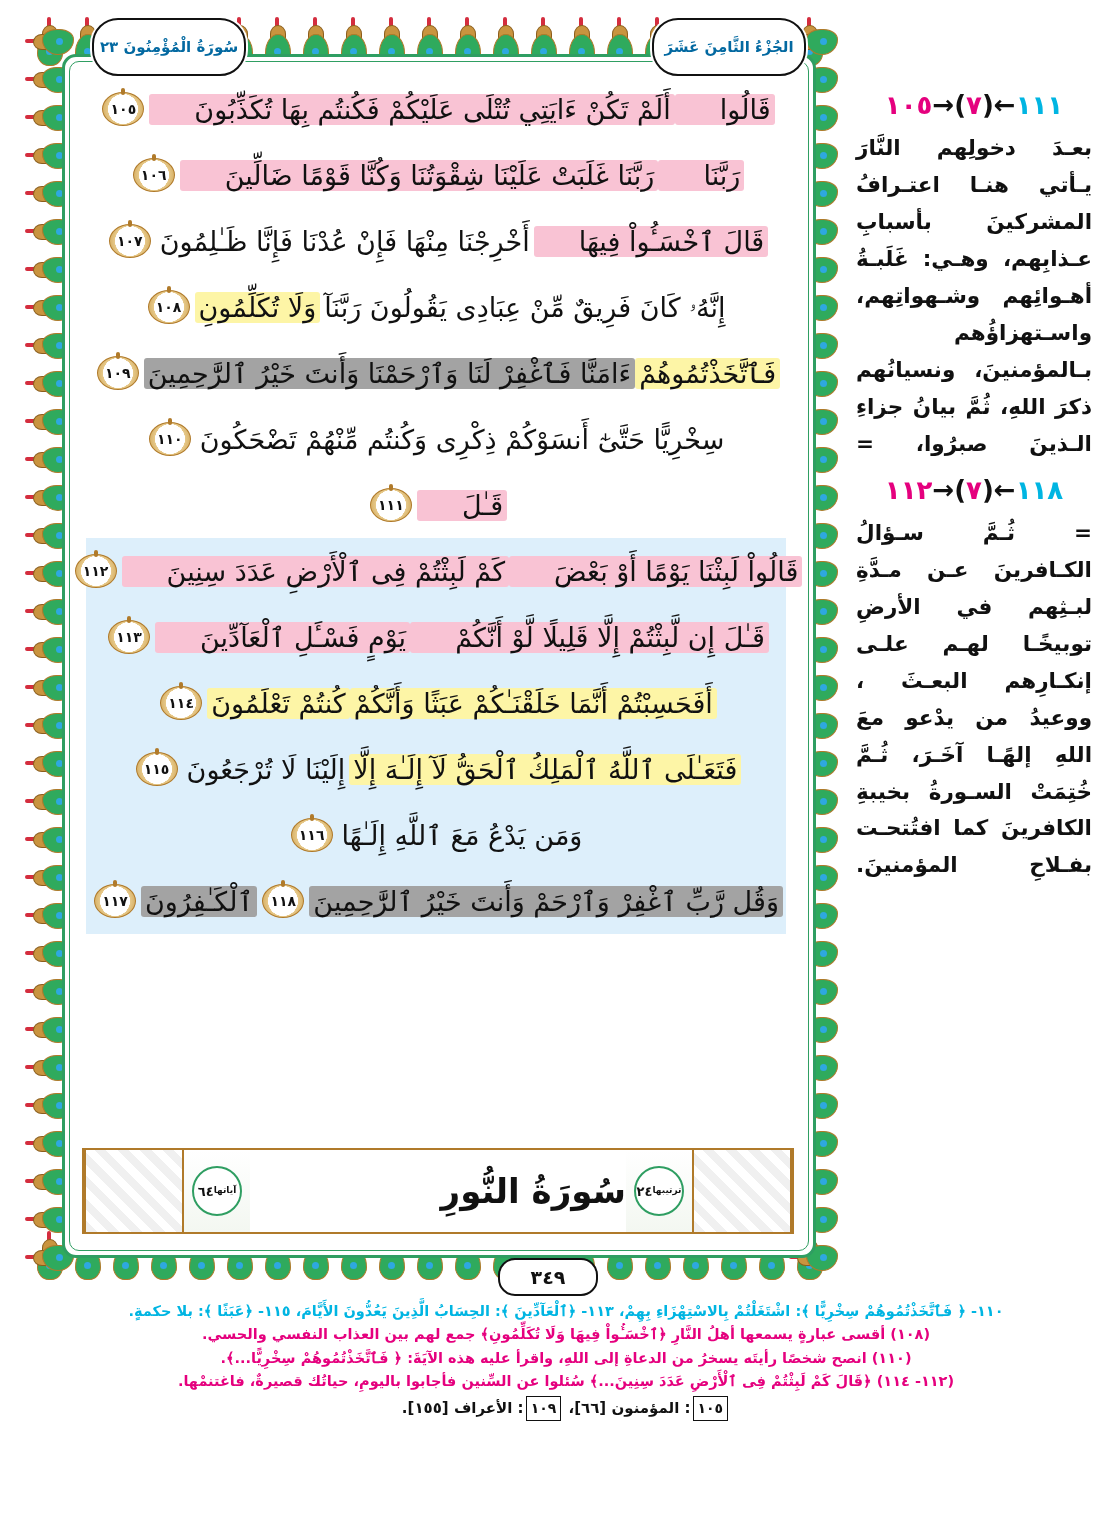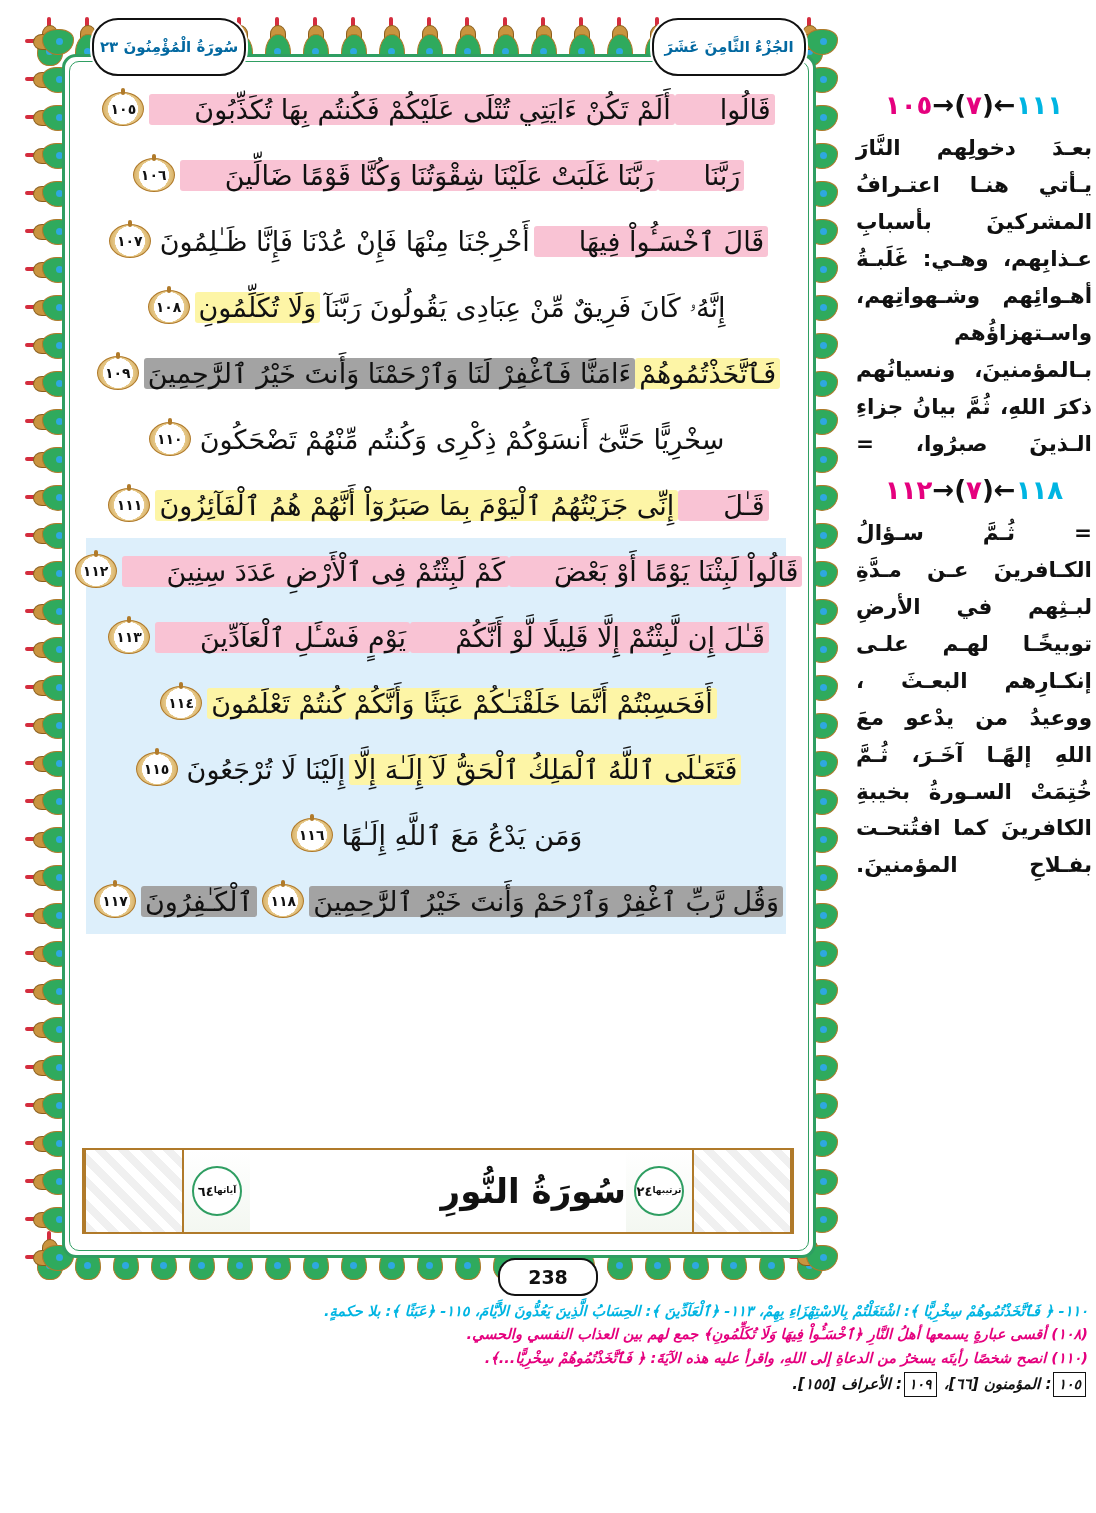--- a/index.html
+++ b/index.html
@@ -177,22 +177,22 @@
   .sb-text{
     font-size:21.5px;font-weight:bold;color:#111;
     line-height:1.72;
     text-align:justify;
     text-align-last:justify;
     word-spacing:1px;
   }
 
   
   .footnotes{
-    position:absolute;left:28px;top:1300px;width:1060px;
-    direction:rtl;text-align:right;font-style:italic;
+    position:absolute;left:36px;top:1300px;width:1060px;
+    direction:rtl;text-align:center;
   }
   .fn{
     font-size:14.5px;font-weight:bold;line-height:1.62;
     white-space:nowrap;
   }
   .fn-cyan{color:#00b5e2;}
   .fn-magenta{color:#e5007e;}
   .fn-last{color:#111;font-size:15px;margin-top:2px;}
   .vbox{
     display:inline-block;border:1.6px solid #111;padding:0 4px;margin:0 2px;
@@ -897,21 +897,20 @@
         <span class="seg hl-yellow">فَٱتَّخَذْتُمُوهُمْ</span>
         <span class="seg hl-blue">ءَامَنَّا فَٱغْفِرْ لَنَا وَٱرْحَمْنَا وَأَنتَ خَيْرُ ٱلرَّٰحِمِينَ</span>
         <span class="aya-num">١٠٩</span>
       </div>
       <div class="aya-line band-white">
         <span class="seg hl-none">سِخْرِيًّا حَتَّىٰٓ أَنسَوْكُمْ ذِكْرِى وَكُنتُم مِّنْهُمْ تَضْحَكُونَ</span>
         <span class="aya-num">١١٠</span>
       </div>
       <div class="aya-line band-white">
         <span class="seg hl-pink">قَـٰلَ</span>
-        <span class="seg hl-yellow">إِنِّى جَزَيْتُهُمُ ٱلْيَوْمَ بِمَا صَبَرُوٓاْ أَنَّهُمْ هُمُ ٱلْفَآئِزُونَ</span>
         <span class="aya-num">١١١</span>
       </div>
       <div class="aya-line band-blue">
         <span class="seg hl-pink">قَالُواْ لَبِثْنَا يَوْمًا أَوْ بَعْضَ</span>
         <span class="seg hl-pink">كَمْ لَبِثْتُمْ فِى ٱلْأَرْضِ عَدَدَ سِنِينَ</span>
         <span class="aya-num">١١٢</span>
       </div>
       <div class="aya-line band-blue">
         <span class="seg hl-pink">قَـٰلَ إِن لَّبِثْتُمْ إِلَّا قَلِيلًا لَّوْ أَنَّكُمْ</span>
         <span class="seg hl-pink">يَوْمٍ فَسْـَٔلِ ٱلْعَآدِّينَ</span>
@@ -948,21 +947,21 @@
     <div class="banner-center">
       <span class="surah-title">سُورَةُ النُّورِ</span>
     </div>
     <div class="banner-badge">
       <b>آياتها</b>
       <i>٦٤</i>
     </div>
     <div class="banner-side"></div>
   </div>
 
-  <div class="page-num">238</div>
+  <div class="page-num">٣٤٩</div>
 
   <div class="sidebar">
     <div class="sb-head">
       <span class="n-first">١١١</span>
       <span class="arrow">←</span>
       <span class="paren">(</span>
       <span class="n-mid">٧</span>
       <span class="paren">)</span>
       <span class="arrow">→</span>
       <span class="n-start">١٠٥</span>
@@ -978,16 +977,17 @@
       <span class="arrow">→</span>
       <span class="n-start">١١٢</span>
     </div>
     <div class="sb-text">= ثُـمَّ سـؤالُ الكـافرينَ عـن مـدَّةِ لبـثِهم في الأرضِ توبيخًـا لهـم علـى إنكـارِهم البعـثَ ، ووعيدُ من يدْعو معَ اللهِ إلهًـا آخَـرَ، ثُـمَّ خُتِمَتْ السـورةُ بخيبةِ الكافرينَ كما افتُتحـت بفـلاحِ المؤمنينَ.</div>
   </div>
 
   <div class="footnotes" id="footnotes">
       <div class="fn fn-cyan">١١٠- ﴿ فَٱتَّخَذْتُمُوهُمْ سِخْرِيًّا ﴾: اشْتَغَلْتُمْ بِالاسْتِهْزَاءِ بِهِمْ، ١١٣- ﴿ٱلْعَآدِّينَ ﴾: الحِسَابُ الَّذِينَ يَعُدُّونَ الأَيَّامَ، ١١٥- ﴿عَبَثًا ﴾: بلا حكمةٍ.</div>
       <div class="fn fn-magenta">(١٠٨) أقسى عبارةٍ يسمعها أهلُ النَّارِ ﴿ٱخْسَـُٔواْ فِيهَا وَلَا تُكَلِّمُونِ﴾ جمع لهم بين العذاب النفسي والحسي.</div>
       <div class="fn fn-magenta">(١١٠) انصح شخصًا رأيتَه يسخرُ من الدعاةِ إلى اللهِ، واقرأ عليه هذه الآيَةَ: ﴿ فَٱتَّخَذْتُمُوهُمْ سِخْرِيًّا...﴾.</div>
+      <div class="fn fn-magenta">(١١٢- ١١٤) ﴿قَالَ كَمْ لَبِثْتُمْ فِى ٱلْأَرْضِ عَدَدَ سِنِينَ...﴾ سُئلوا عن السِّنين فأجابوا باليومِ، حياتُك قصيرةٌ، فاغتنمْها.</div>
       <div class="fn fn-last"><span class="vbox">١٠٥</span><span>: المؤمنون [٦٦]، </span><span class="vbox">١٠٩</span><span>: الأعراف [١٥٥].</span></div>
     </div>
 
 </div>
 
 </body></html>

